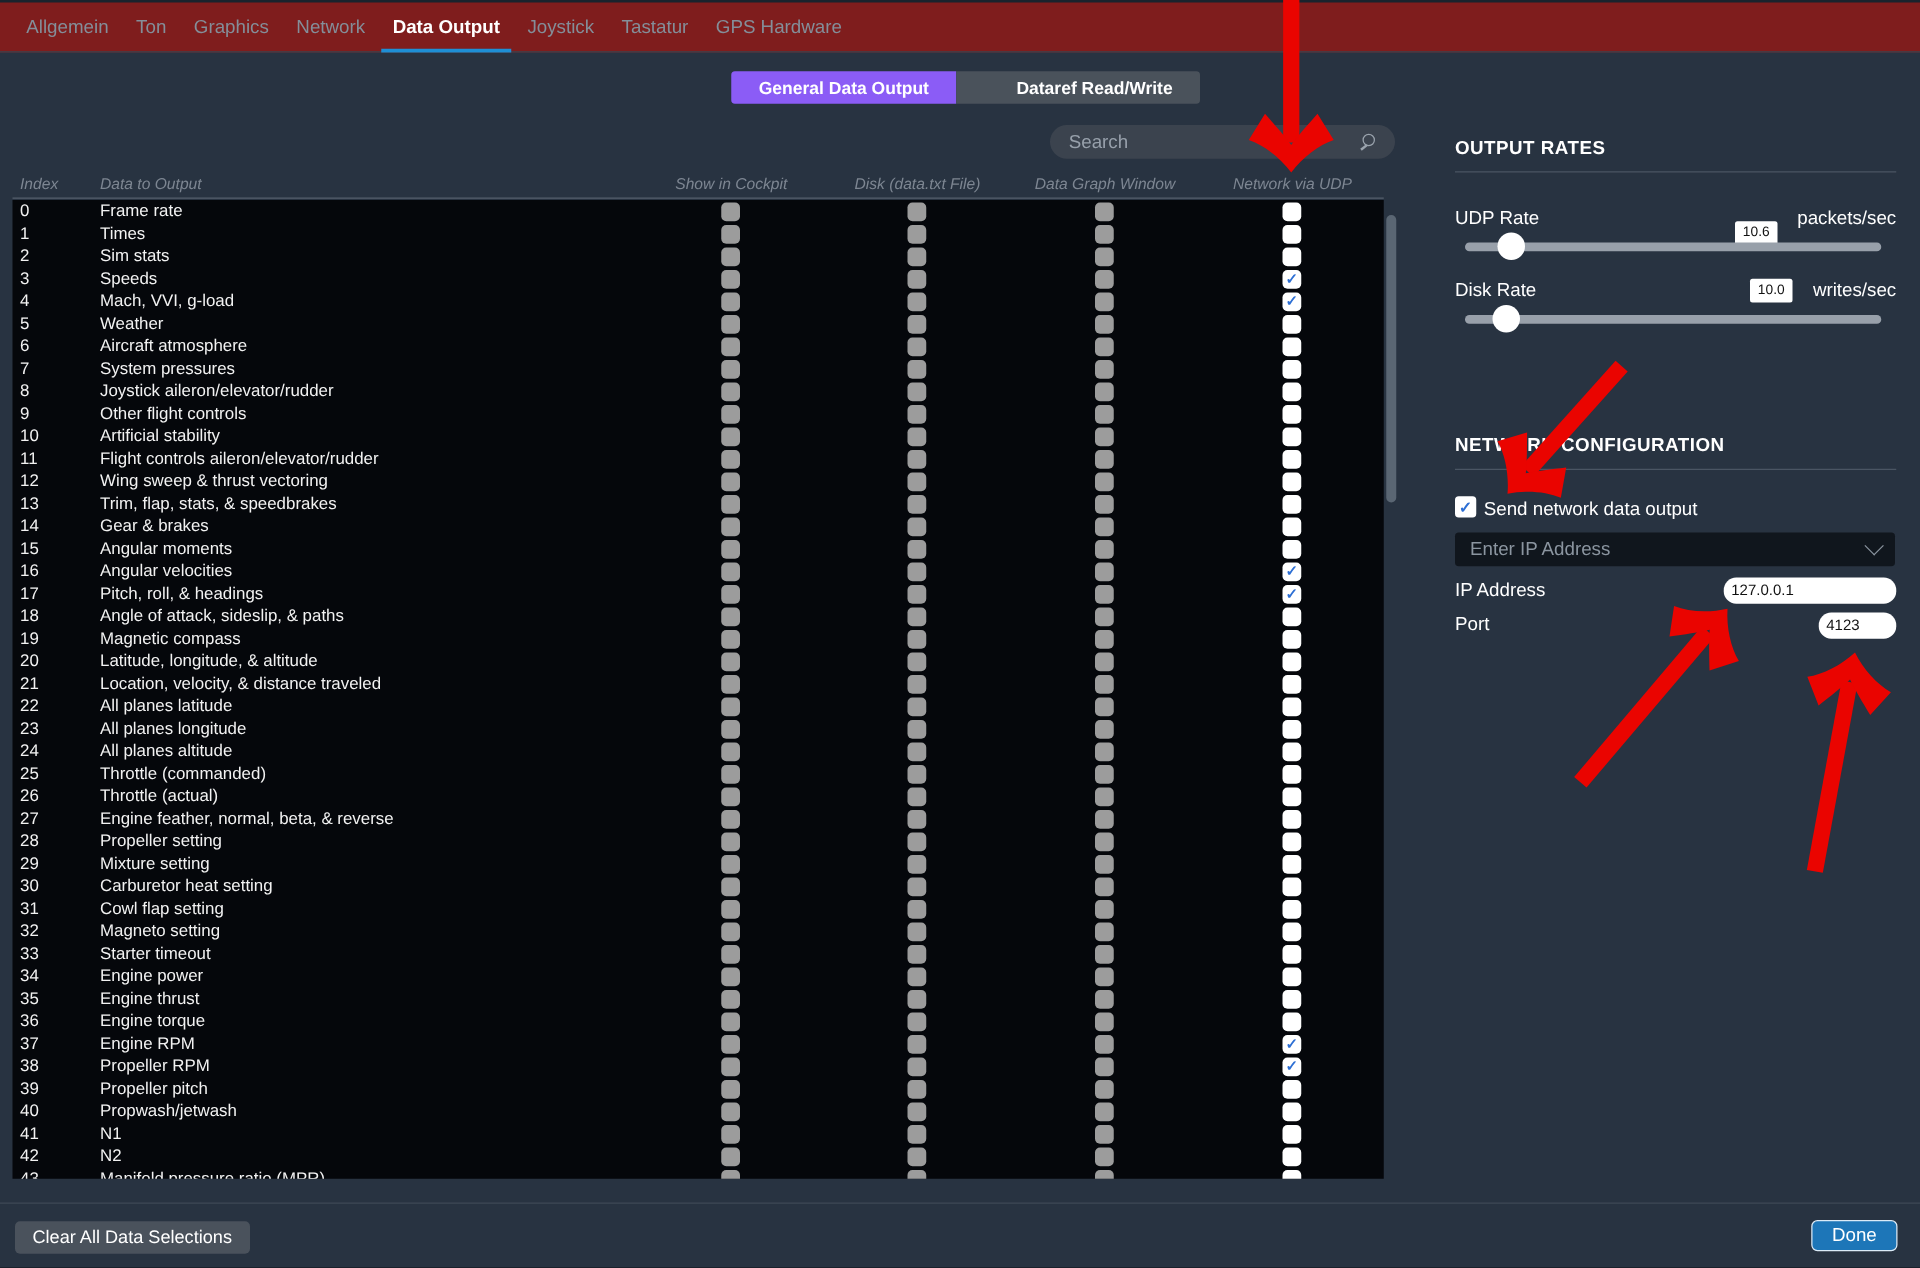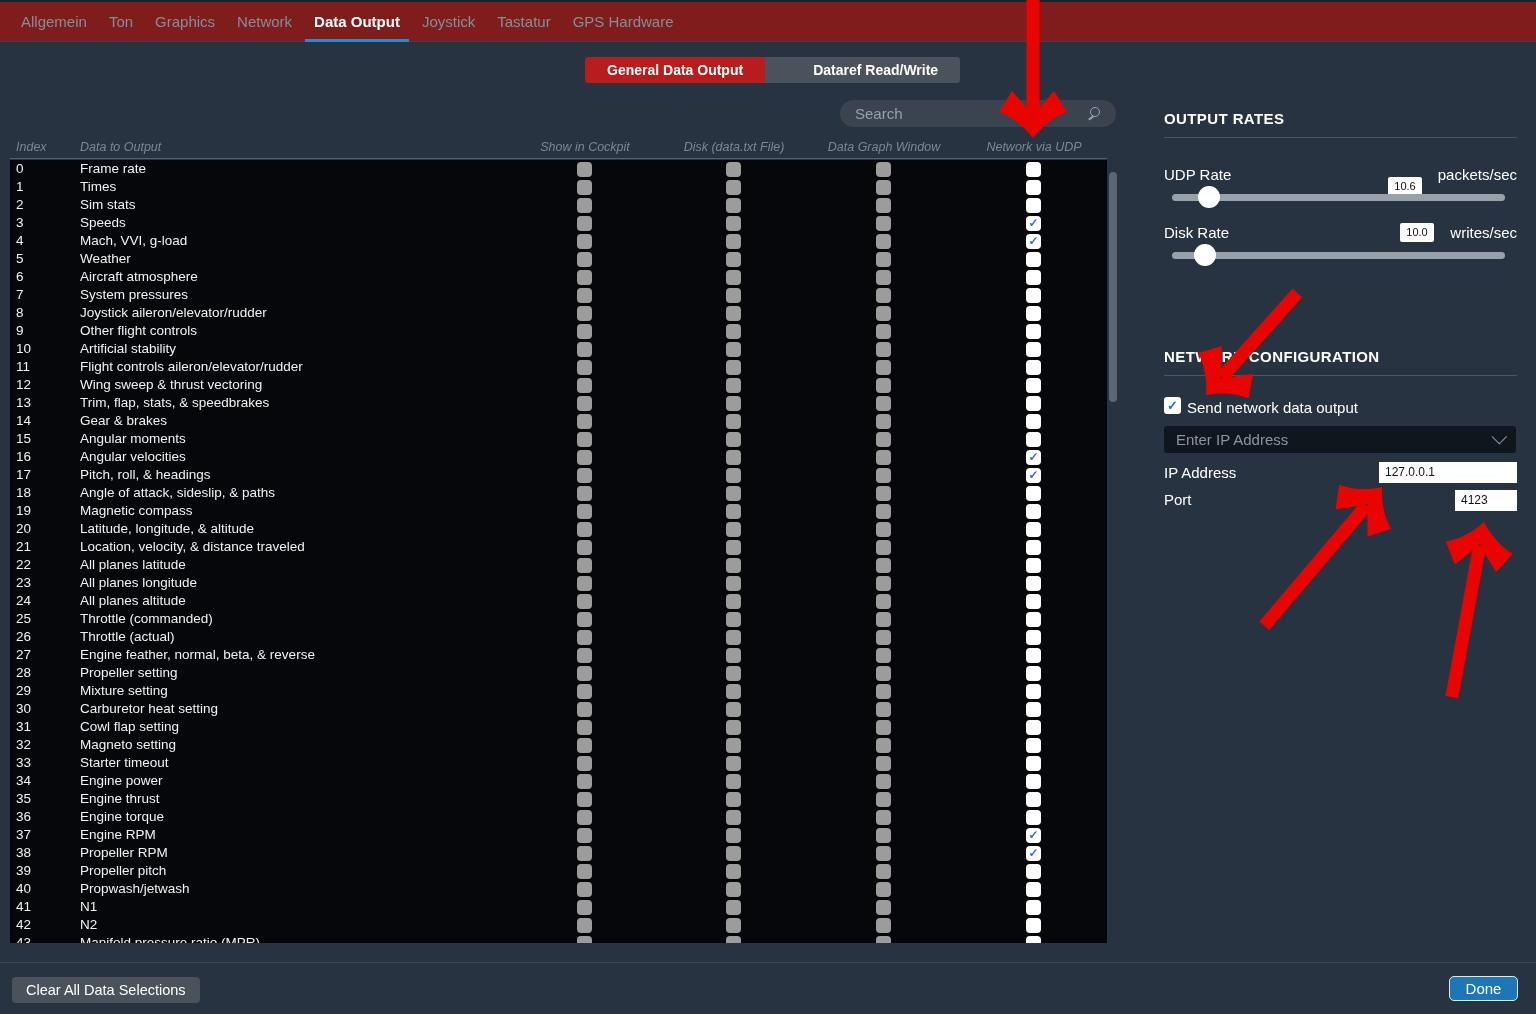--- a/index.html
+++ b/index.html
@@ -25,21 +25,21 @@
   .tab.active::after {
     content:""; position:absolute; left:0; right:0; bottom:0; height:3px; background:#1e8fd5;
   }
 
   
   .subtabs { position:absolute; left:585px; top:57px; display:flex; }
   .subtab {
     height:26px; display:flex; align-items:center; justify-content:center;
     font-size:14px; font-weight:700; color:#fff; padding:0 22px; white-space:nowrap;
   }
-  .subtab.active { background:#b91c1c; border-radius:3px 0 0 3px;text-align:right; }
+  .subtab.active { background:#8b5cf6; border-radius:3px 0 0 3px;text-align:right; }
   .subtab.inactive { background:#4a525b; border-radius:0 3px 3px 0;padding-left:48px; }
 
   
   .search {
     position:absolute; left:840px; top:100px; width:276px; height:27px;
     background:#3b434e; border-radius:14px; display:flex; align-items:center;
     padding:0 12px 0 15px;
   }
   .search-placeholder { flex:1; font-size:15px; color:#97a0ab; }
   .search-icon { position:relative; width:16px; height:16px; }
@@ -101,21 +101,21 @@
     position:absolute; left:1164px; top:426px; width:352px; height:27px;
     background:#10161d; border-radius:3px; display:flex; align-items:center;
     padding:0 14px 0 12px; color:#8b95a0; font-size:15px;
   }
   .ip-dropdown .dd-text { flex:1; }
   .chevron-down {
     width:11px; height:11px; border-right:1.5px solid #8b95a0; border-bottom:1.5px solid #8b95a0;
     transform:rotate(45deg) translateY(-4px);
   }
   .text-input {
-    position:absolute; background:#fff; border-radius:0; color:#111;
+    position:absolute; background:#fff; border-radius:10px; color:#111;
     font-size:12px; line-height:21px; padding-left:6px;
   }
   .ip-input { left:1379px; top:462px; width:138px; height:21px; }
   .port-input { left:1455px; top:490px; width:62px; height:21px; }
 
   
   .footer {
     position:absolute; left:0; top:962px; width:1536px; height:52px;
     border-top:1px solid #3e4956; background:#283341;
   }

